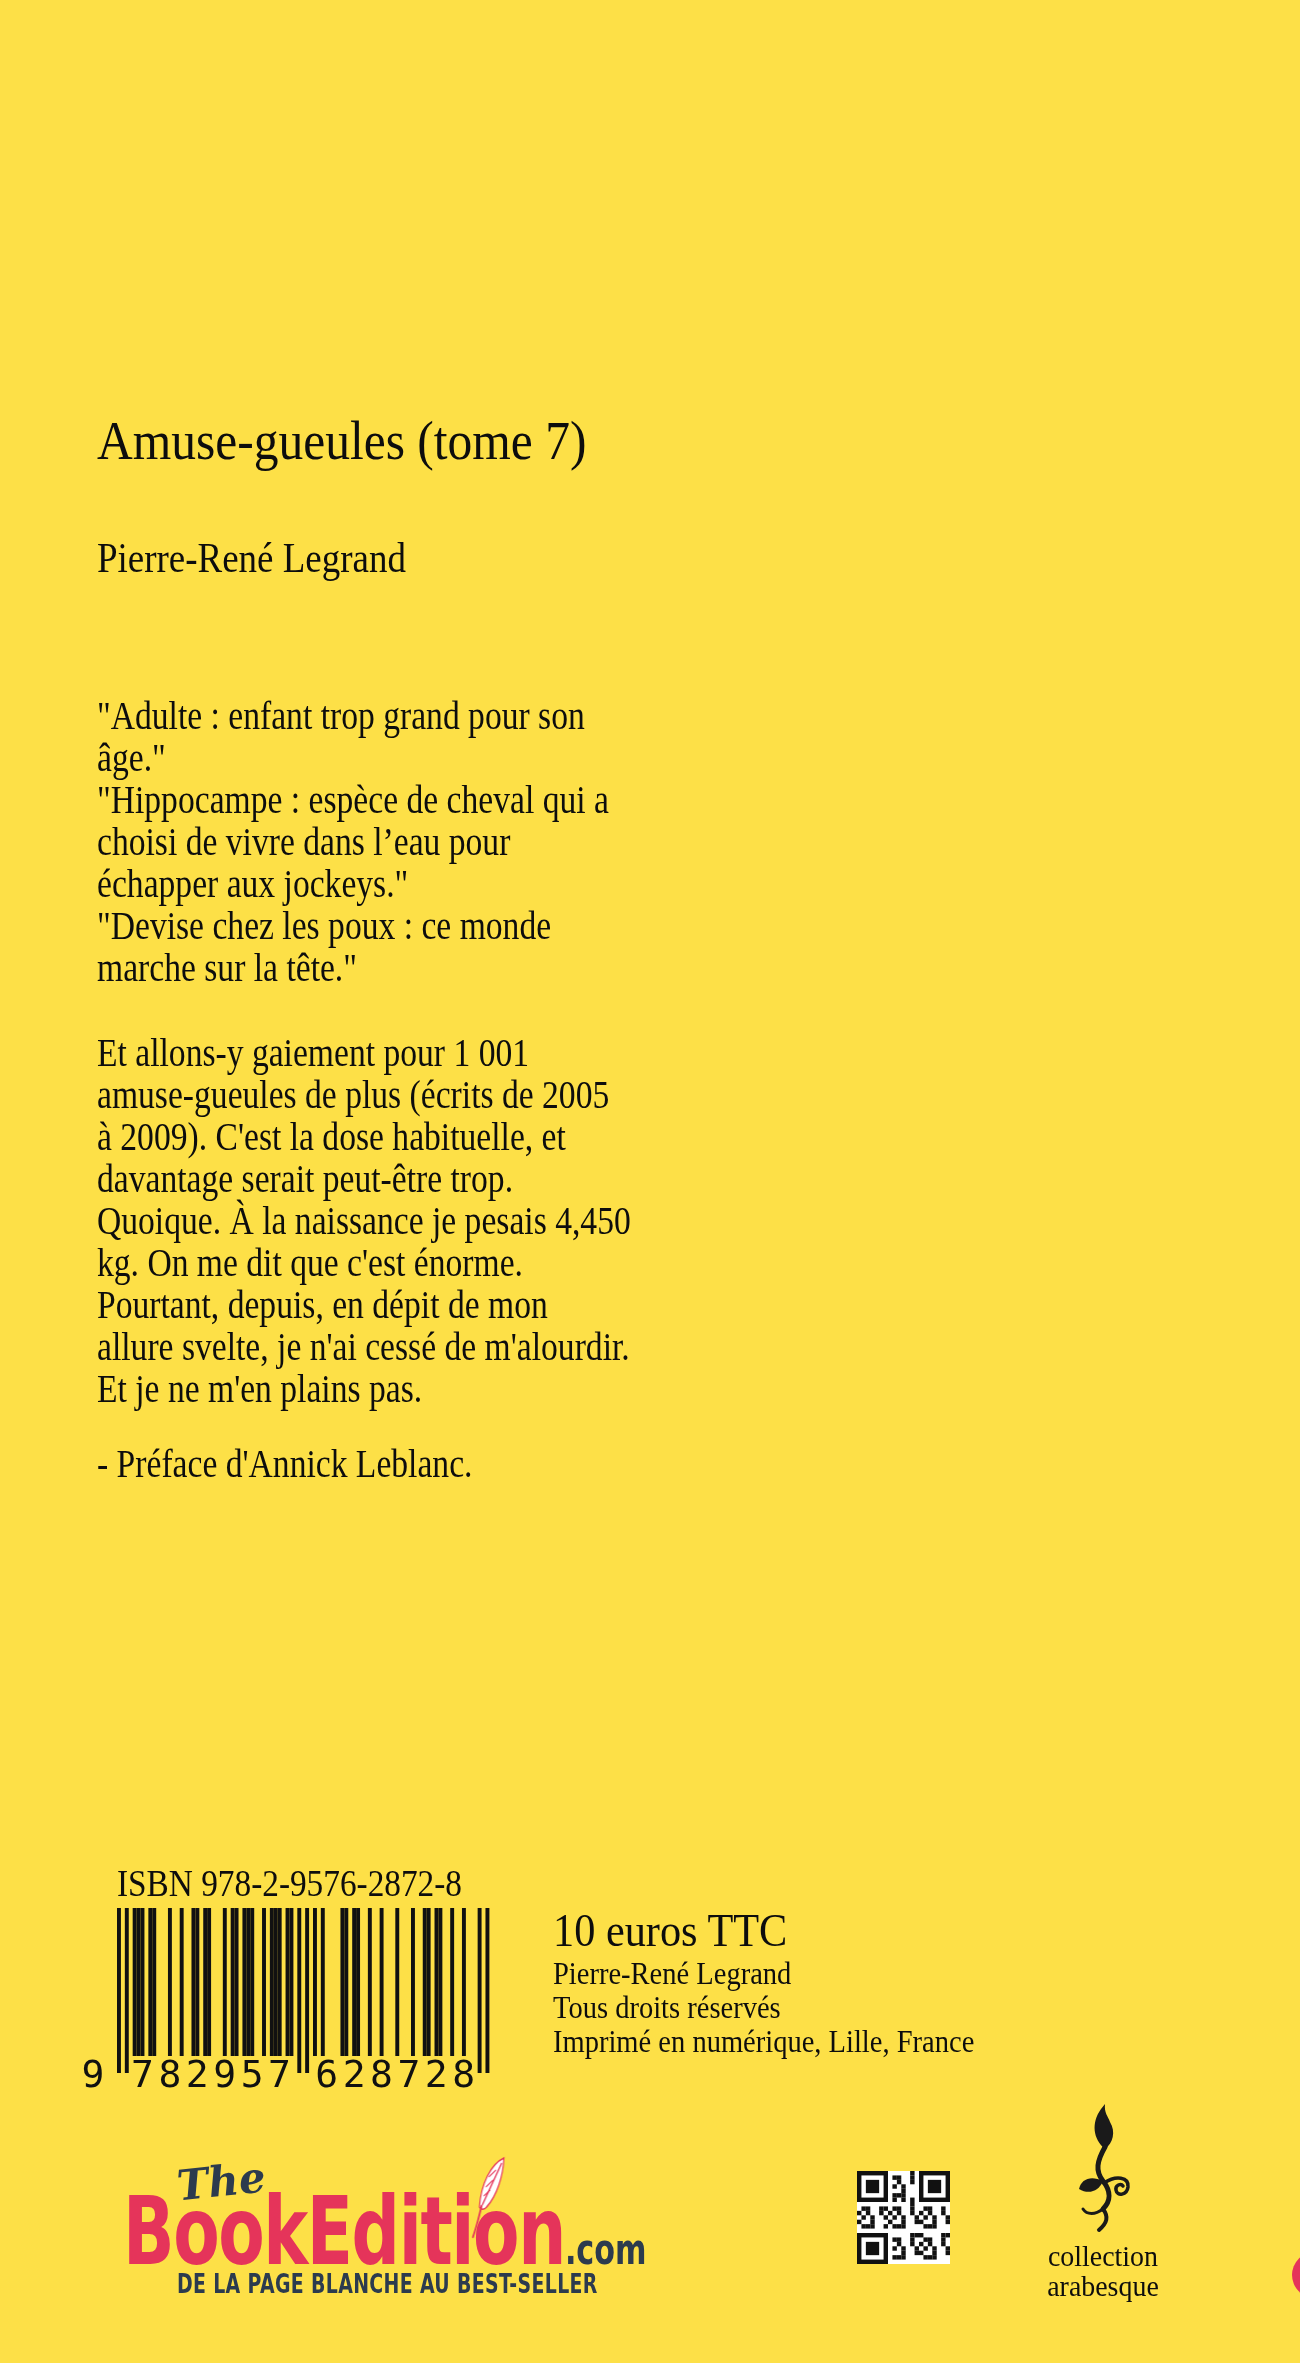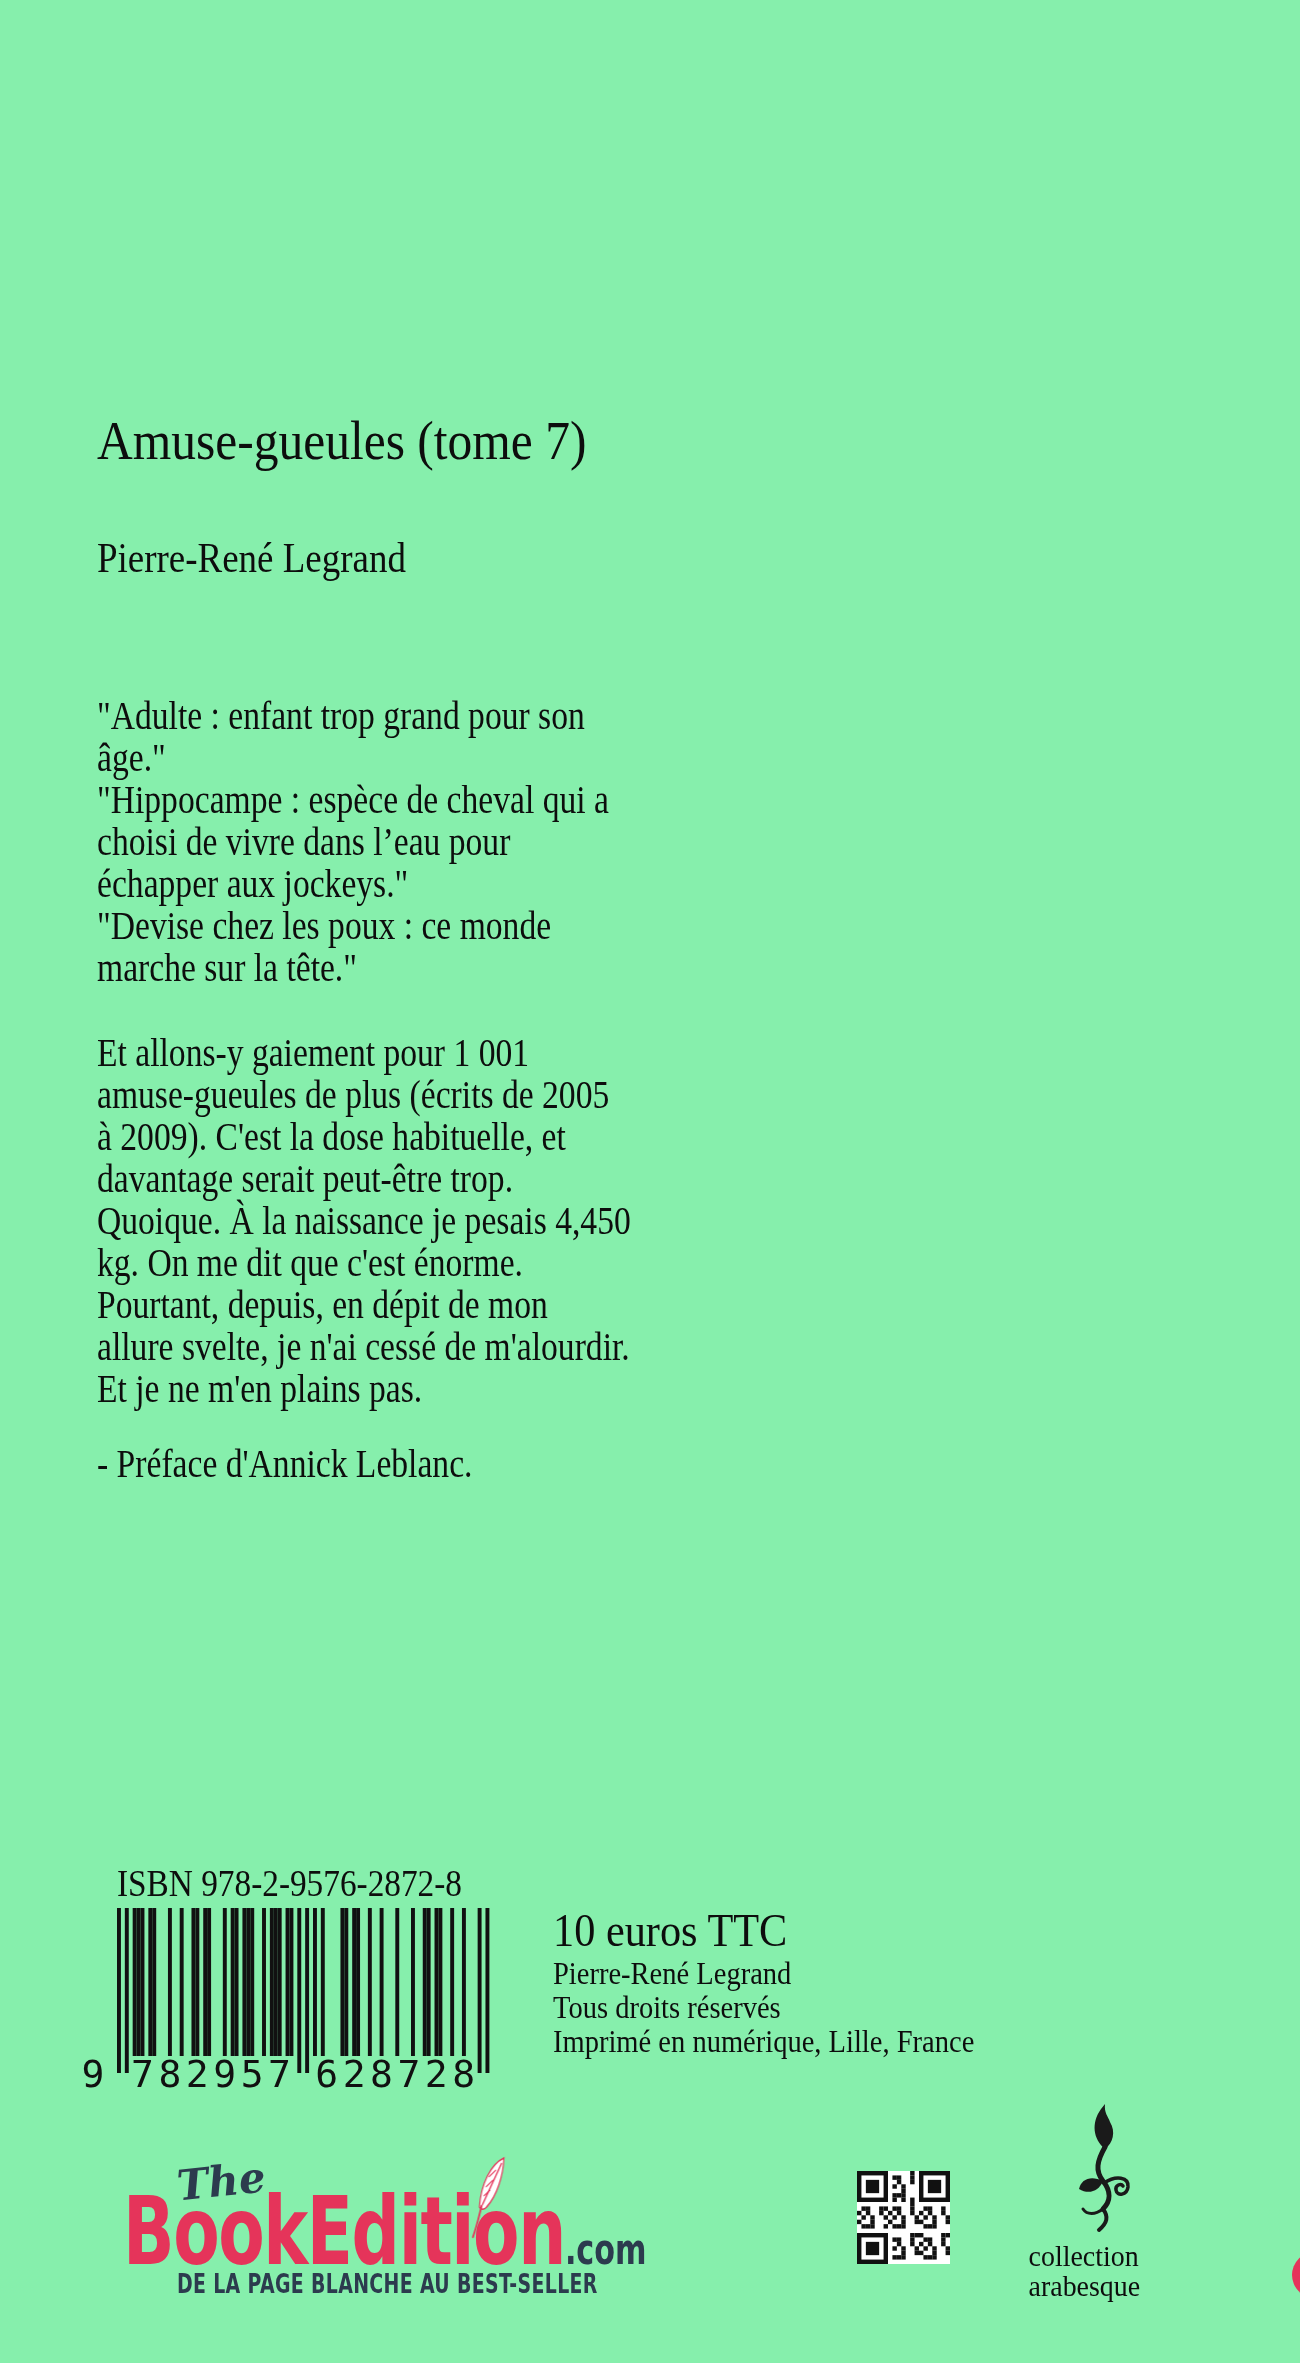--- a/index.html
+++ b/index.html
@@ -1,16 +1,16 @@
 <!DOCTYPE html>
 <html style="--brand-red: #E5345A; --brand-navy: #2C3B4E;"><head>
 <meta charset="utf-8">
 <style>
   html,body{margin:0;padding:0;background:#ffffff;}
-  #page{position:relative;width:1300px;height:2363px;background:#86efac;overflow:hidden;
+  #page{position:relative;width:1300px;height:2363px;background:#fde047;overflow:hidden;
         font-family:"Liberation Serif",serif;color:#0d0d0d;}
   .abs{position:absolute;}
   .cond{transform-origin:0 0;white-space:pre;}
   .title{left:97px;top:411px;font-size:55px;line-height:60px;transform:scaleX(0.90);}
   .author{left:97px;top:534px;font-size:42px;transform:scaleX(0.88);}
   .body-block{left:97px;font-size:40px;line-height:42px;transform:scaleX(0.84);}
   .quotes{top:695px;}
   .synopsis{top:1032px;}
   .preface{top:1443px;}
   .isbn-label{left:117px;top:1862px;font-size:37px;transform:scaleX(0.90);}
@@ -26,21 +26,21 @@
   .logo-main{font-family:"DejaVu Sans",sans-serif;font-weight:800;font-size:94px;
              letter-spacing:-2px;color:var(--brand-red);line-height:1;}
   .logo-o{position:relative;display:inline-block;}
   .logo-o svg{position:absolute;left:-2px;top:-30px;overflow:visible;}
   .logo-tld{font-family:"DejaVu Sans",sans-serif;font-weight:800;font-size:42px;
             color:var(--brand-navy);}
   .logo-tagline{position:absolute;left:54px;top:113px;font-family:"DejaVu Sans",sans-serif;
             font-weight:700;font-size:27px;letter-spacing:0.5px;color:var(--brand-navy);
             transform:scaleX(0.70);transform-origin:0 0;white-space:pre;}
   .qr{left:857px;top:2171px;}
-  .collection{left:1023px;top:2103px;width:160px;text-align:left;}
+  .collection{left:1023px;top:2103px;width:160px;text-align:center;}
   .collection svg{display:block;margin:0 auto;}
   .collection-text{margin-top:8px;font-size:30px;line-height:30px;transform:scaleX(0.93);
             transform-origin:50% 0;white-space:pre;}
   .red-dot{left:1292px;top:2252px;width:46px;height:46px;border-radius:50%;
             background:var(--brand-red);}
 </style>
 </head>
 <body>
 
 <div id="page">

